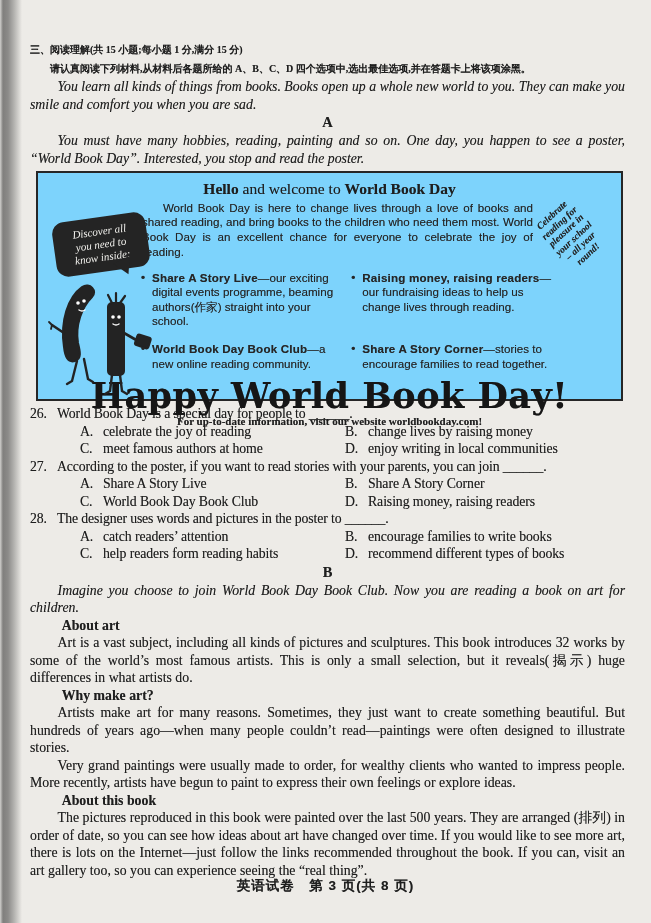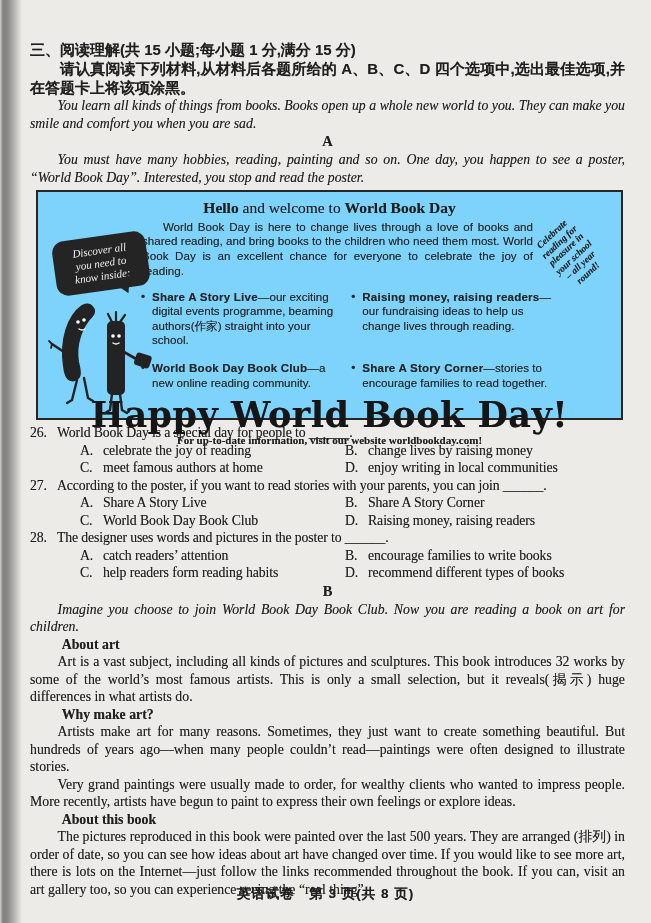--- a/index.html
+++ b/index.html
@@ -8,21 +8,21 @@
     background:#edebe7; overflow:hidden;
     font-family:"Liberation Serif", serif; color:#1e1e1e;
     text-shadow:0 0 .6px rgba(40,40,40,.5);
   }
   .scan-strip {
     position:absolute; left:0; top:0; bottom:0; width:22px;
     background:linear-gradient(90deg,#d2d1ce 0px,#807f7d 3px,#8c8b89 8px,#b3b2af 14px,#edebe7 22px);
   }
   .content { position:absolute; left:30px; right:26px; top:40px; font-size:13.8px; line-height:17.5px; text-align:justify; }
 
-  .cn-bold { font-family:Liberation Sans, sans-serif; font-weight:bold; font-size:15px; line-height:19px; }
+  .cn-bold { font-family:Liberation Serif, serif; font-weight:bold; font-size:10px; line-height:19px; }
   .indent { text-indent:2em; margin:0; }
   .ital { font-style:italic; }
   p { margin:0; }
   .section-label { text-align:center; font-weight:bold; font-size:14.5px; line-height:16px; margin:1px 0 2px 0; text-indent:0; }
 
   
   .poster {
     position:relative; border:2px solid #262626; margin:4px 2px 4px 6px;
     height:226px; font-family:"Liberation Sans", sans-serif; text-align:left;
     background:#7dd3fc;
@@ -64,21 +64,21 @@
   .questions { margin-top:3px; }
   .q-line { display:flex; white-space:nowrap; letter-spacing:-.15px; }
   .q-num { width:27px; flex:none; }
   .q-opts { display:grid; grid-template-columns:265px 1fr; padding-left:50px; }
   .opt { display:flex; white-space:nowrap; letter-spacing:-.1px; }
   .opt-label { width:23px; flex:none; }
 
   
   .b-heading { font-weight:bold; text-indent:2.3em; margin:0; }
   .footer {
-    position:absolute; left:0; right:0; bottom:20px; text-align:center;
+    position:absolute; left:0; right:0; bottom:28px; text-align:center;
     font-family:"Liberation Sans", sans-serif; font-weight:bold; font-size:13.5px; letter-spacing:1px;
   }
 </style>
 </head>
 <body>
 
 <div class="page">
   <div class="scan-strip"></div>
 
   <div class="content">

